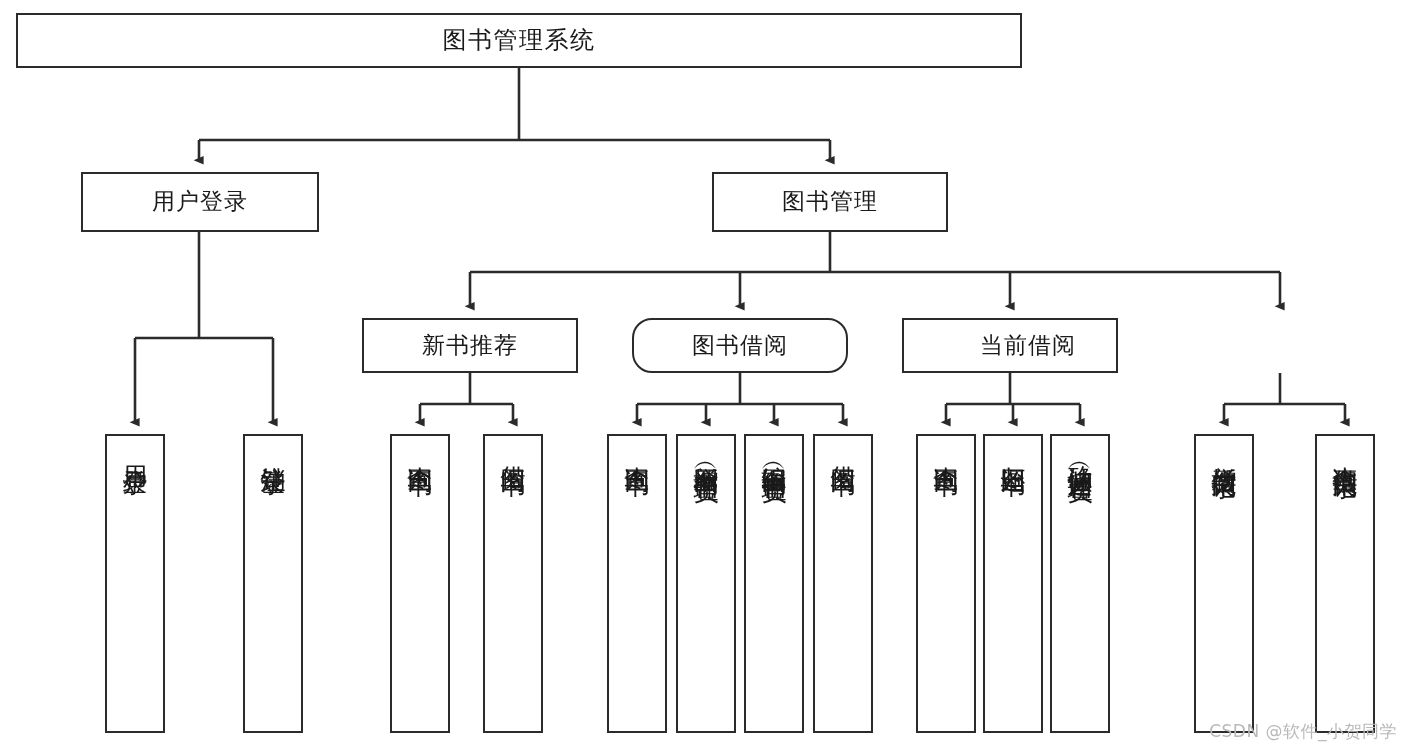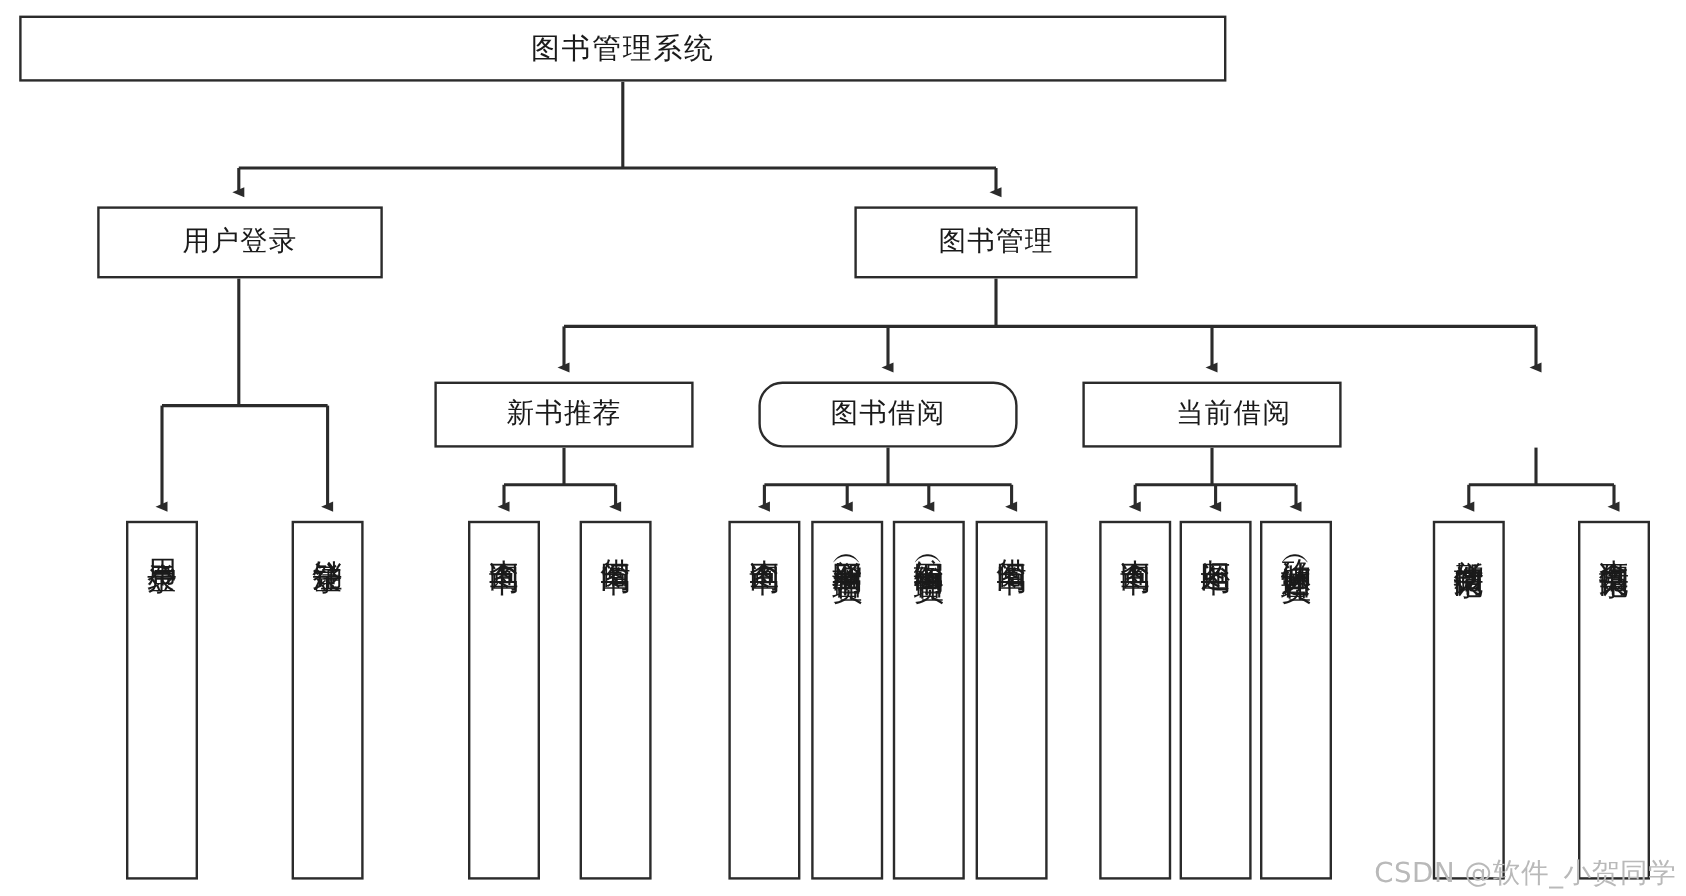--- a/index.html
+++ b/index.html
@@ -58,21 +58,21 @@
     text-orientation: upright;
     font-size: 25px;
     line-height: 1.08;
     letter-spacing: 2px;
     white-space: pre;
   }
   .watermark {
     position: absolute;
     right: 8px;
     bottom: 4px;
-    font-size: 23px;
+    font-size: 17px;
     color: #b9b9b9;
     letter-spacing: 0.5px;
     white-space: nowrap;
   }
 </style>
 </head>
 <body>
 
 <div id="canvas">
 

